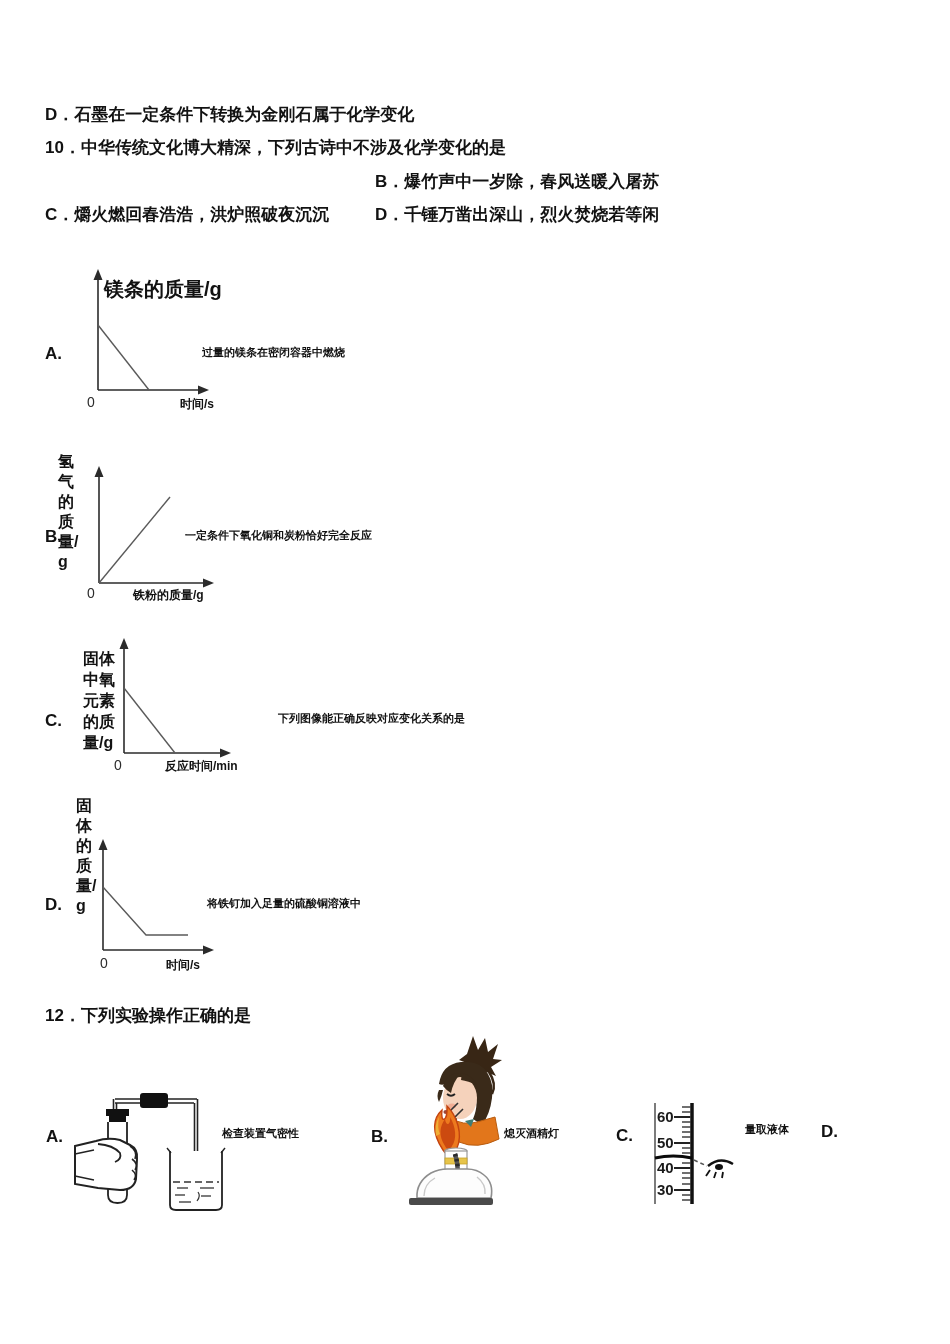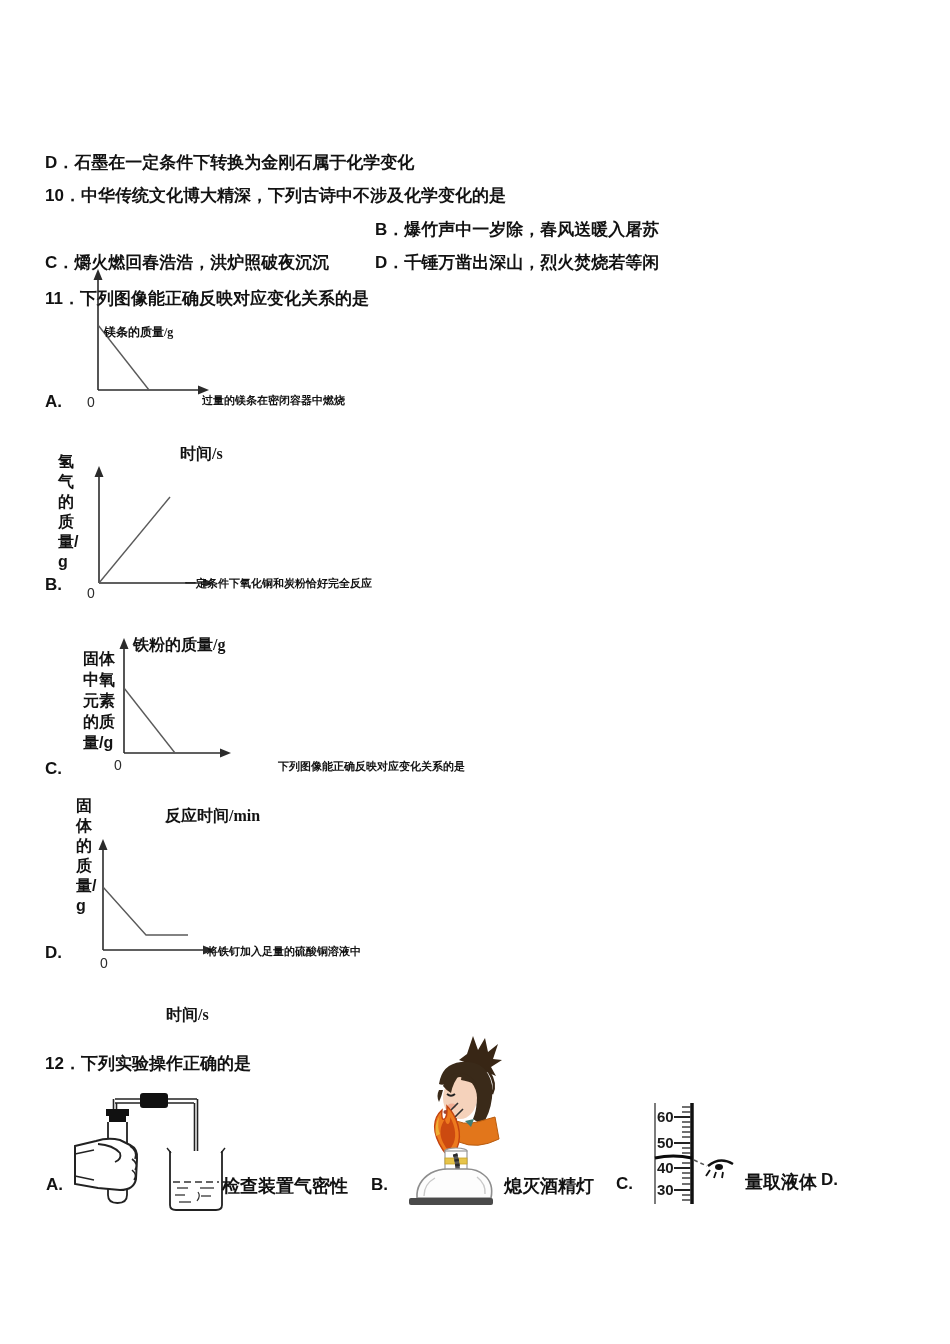--- a/index.html
+++ b/index.html
@@ -1,24 +1,24 @@
 <!DOCTYPE html>
 <html><head>
 <meta charset="utf-8">
 <style>
   html,body{margin:0;padding:0;background:#888;}
   .page{position:relative;width:950px;height:1344px;background:#ffffff;
         font-family:"Liberation Sans","DejaVu Sans",sans-serif;color:#121212;overflow:hidden;margin:0 auto;}
-  .t{position:absolute;white-space:nowrap;font-weight:700;color:#121212;margin-top:48px;}
+  .t{position:absolute;white-space:nowrap;font-weight:700;color:#121212;}
   .q{font-size:17px;}
   .desc{font-size:11px;}
-  .cap{font-size:18px;}
+  .cap{font-size:11px;}
   .letter{font-size:17px;}
-  .axisx{font-size:16px;font-family:Liberation Serif, serif;}
-  .ylabh{font-size:12px;font-family:Liberation Serif, serif;}
+  .axisx{font-size:12px;}
+  .ylabh{font-size:20px;}
   .origin{position:absolute;font-size:14px;font-weight:400;color:#2b2b2b;}
   .vstack{position:absolute;font-weight:700;font-size:16px;line-height:20px;
           word-break:break-all;color:#121212;}
   svg{position:absolute;overflow:visible;}
   .ax{stroke:#2b2b2b;stroke-width:1.6;fill:none;}
   .ah{fill:#2b2b2b;stroke:none;}
   .dl{stroke:#5a5a5a;stroke-width:1.4;fill:none;}
   .ink{stroke:#222;fill:#fff;}
 </style>
 </head>
@@ -26,21 +26,20 @@
 
 <div class="page">
 
   <div class="t q" style="left:45px;top:103px;">D．石墨在一定条件下转换为金刚石属于化学变化</div>
 
   <div class="t q" style="left:45px;top:136px;">10．中华传统文化博大精深，下列古诗中不涉及化学变化的是</div>
   <div class="t q" style="left:375px;top:170px;">B．爆竹声中一岁除，春风送暖入屠苏</div>
   <div class="t q" style="left:45px;top:203px;">C．爝火燃回春浩浩，洪炉照破夜沉沉</div>
   <div class="t q" style="left:375px;top:203px;">D．千锤万凿出深山，烈火焚烧若等闲</div>
 
-  <div class="t q" style="left:45px;top:239px;">11．下列图像能正确反映对应变化关系的是</div>
 
   <div class="t letter" style="left:45px;top:344px;">A.</div>
   <svg style="left:88px;top:268px;" width="130" height="130" viewBox="0 0 130 130">
     <line class="ax" x1="10" y1="10" x2="10" y2="122"></line>
     <polygon class="ah" points="10,1 5.5,12 14.5,12"></polygon>
     <line class="ax" x1="10" y1="122" x2="112" y2="122"></line>
     <polygon class="ah" points="121,122 110,117.5 110,126.5"></polygon>
     <line class="dl" x1="10" y1="57" x2="61" y2="122"></line>
   </svg>
   <div class="t ylabh" style="left:104px;top:276px;">镁条的质量/g</div>

